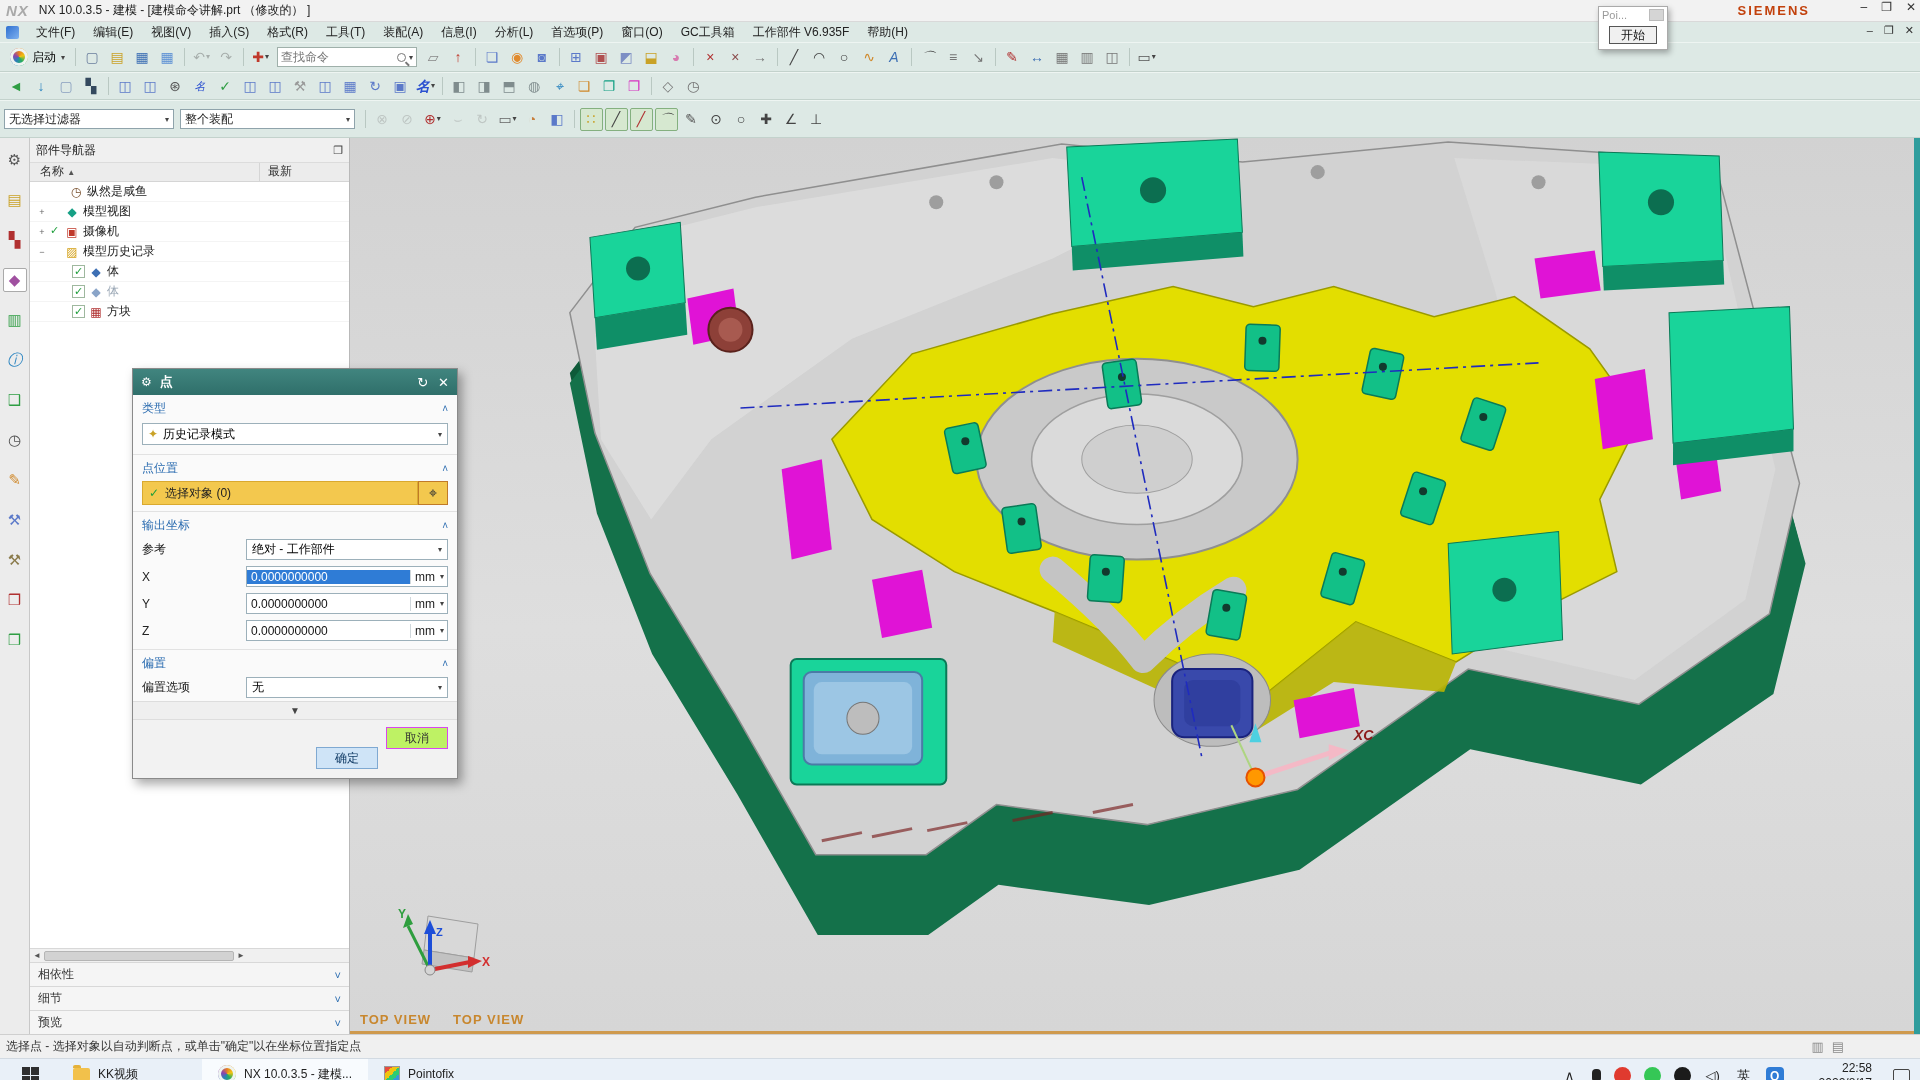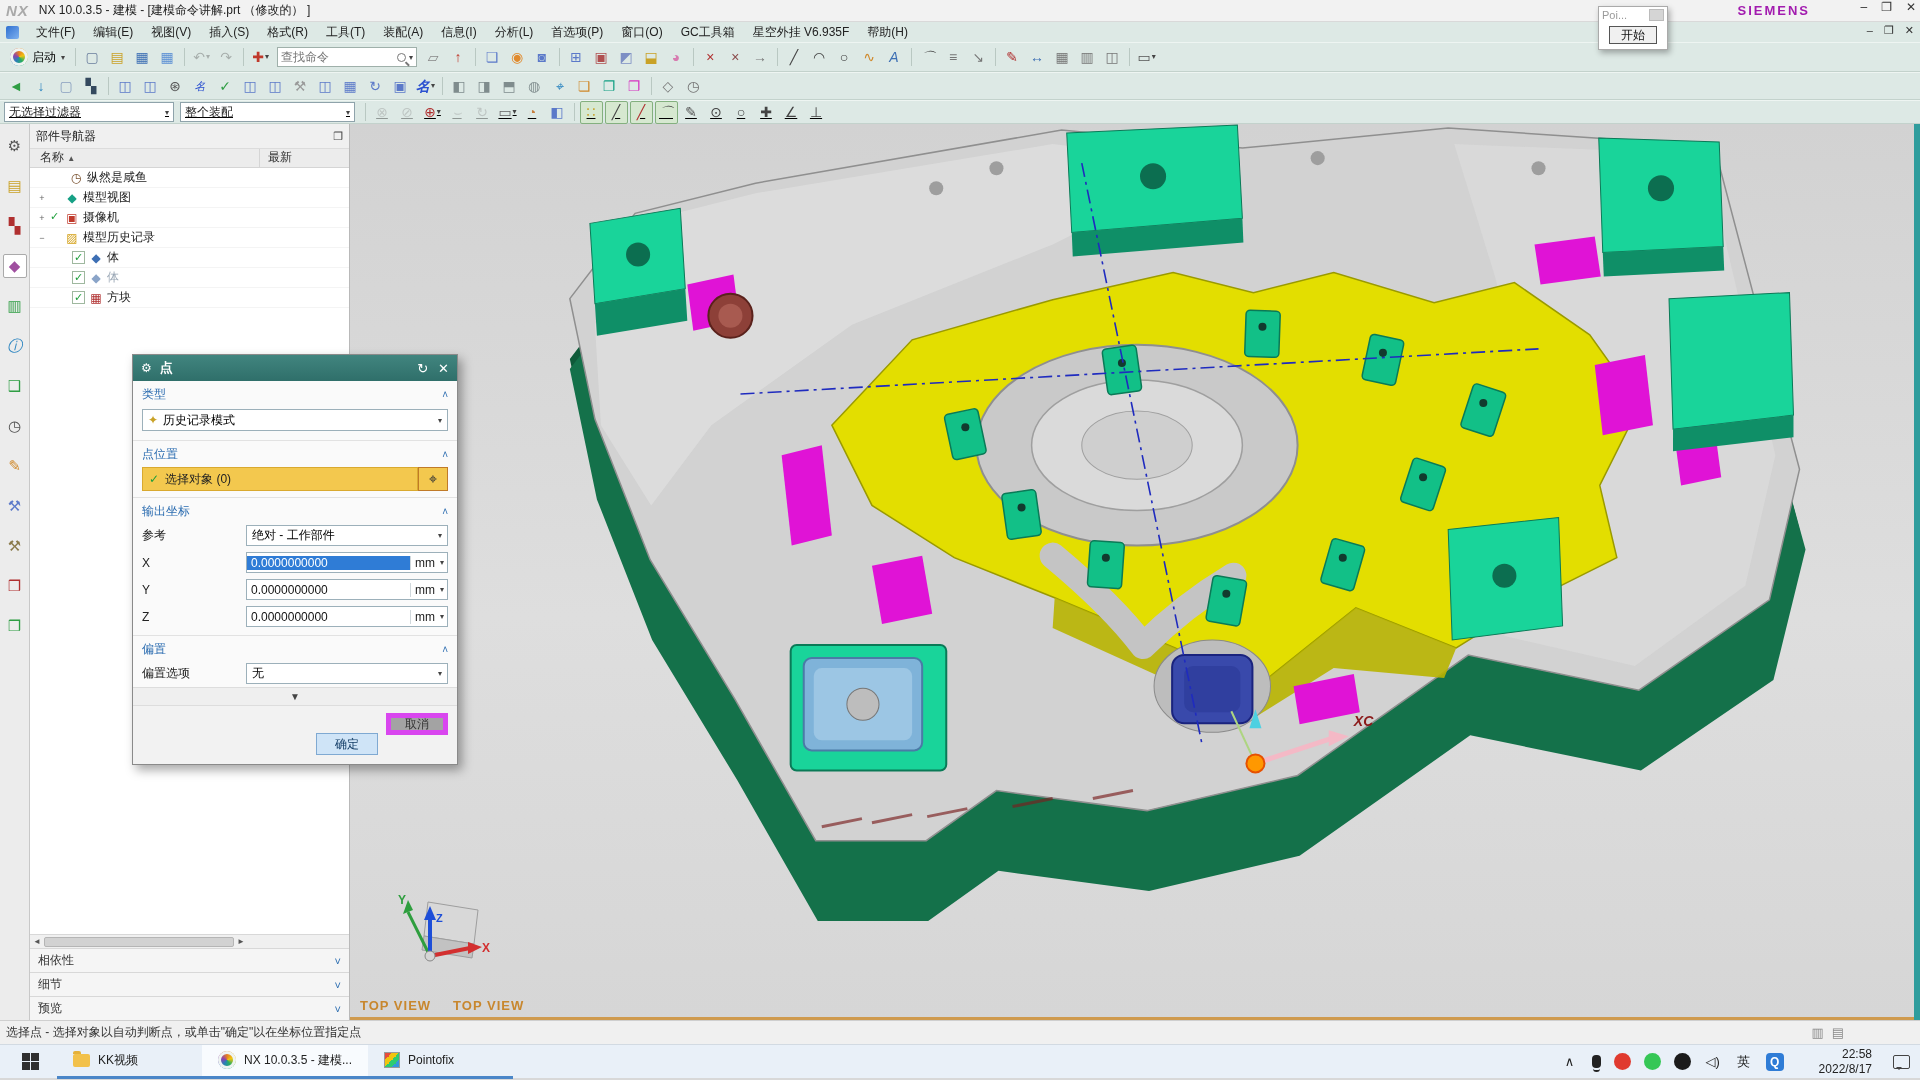--- a/index.html
+++ b/index.html
@@ -5,33 +5,33 @@
   * { margin:0; padding:0; box-sizing:border-box; }
   html,body { width:1920px; height:1080px; overflow:hidden;
     font-family:"Liberation Sans","DejaVu Sans",sans-serif; background:#d8d8d8; }
   .bar { display:flex; align-items:center; }
 
   
   #titlebar { height:22px; background:#f2f2f2; border-bottom:1px solid #d9d9d9;
     padding:0 6px; font-size:12px; color:#111; position:relative; }
   #nx-badge { font-weight:bold; font-style:italic; color:#a9a9a9; font-size:15px; letter-spacing:1px; margin-right:10px; }
   #titlebar .ttl { color:#222; }
-  #brand { position:absolute; right:110px; top:3px; color:#a21caf; font-weight:bold; font-size:13px; letter-spacing:2px; }
+  #brand { position:absolute; right:110px; top:3px; color:#c2410c; font-weight:bold; font-size:13px; letter-spacing:2px; }
   .winctl { position:absolute; right:4px; top:0; display:flex; gap:14px; font-size:12px; color:#333; }
   .winctl span { cursor:default; }
 
   
   #menubar { height:20px; background:#dde9e5; font-size:12px; color:#222; padding-left:6px; position:relative; }
   #menubar .appico { width:13px; height:13px; background:linear-gradient(135deg,#2e6fd0,#7fb2f0); border-radius:2px; margin-right:8px; }
   .mitem { padding:2px 9px; cursor:default; }
   #mdictl { position:absolute; right:6px; top:2px; display:flex; gap:11px; font-size:11px; color:#333; }
 
   
   .toolbar { background:#dde9e5; border-top:1px solid #eef5f2; border-bottom:1px solid #c3d2cc; padding:0 4px; }
-  #tb1 { height:30px; } #tb2 { height:28px; } #selbar { height:24px;text-decoration:underline; }
+  #tb1 { height:30px; } #tb2 { height:28px; } #selbar { height:38px; }
   .tbtn { width:23px; height:23px; display:inline-flex; align-items:center; justify-content:center;
     border-radius:2px; font-size:14px; line-height:1; margin:0 1px; }
   .tbtn.dis { opacity:.35; filter:grayscale(1); }
   .tbtn.act { background:#d6e8d0; border:1px solid #84b07f; }
   .tsep { width:1px; height:18px; background:#b9c8c2; margin:0 4px; display:inline-block; }
   .caret { font-size:8px; color:#444; margin-left:1px; }
   .tstart { display:inline-flex; align-items:center; gap:4px; padding:0 6px; font-size:12px; }
   .nxspin { width:18px; height:18px; border-radius:50%;
     background:conic-gradient(#e67e22,#f1c40f,#27ae60,#2980b9,#8e44ad,#e67e22);
     box-shadow:inset 0 0 0 3px #eef3f1; }
@@ -105,21 +105,21 @@
   .crow .lab { width:104px; color:#222; }
   .cfield { flex:1; height:21px; border:1px solid #9cb0ba; background:#fff; display:flex; align-items:center; }
   .cfield .num { flex:1; padding:0 4px; font-size:12px; color:#111; }
   .cfield .num.sel { background:#2f7cd6; color:#fff; }
   .cfield .unit { padding:0 4px; border-left:1px solid #d0d8dc; color:#222; }
   .cfield .caret { margin-right:3px; }
   #dlg-more { text-align:center; color:#444; font-size:10px; padding:3px 0; background:#efefef; border-top:1px solid #ddd; }
   #dlg-foot { display:flex; justify-content:flex-end; gap:8px; padding:7px 9px 9px; border-top:1px solid #ddd; background:#f2f2f2; }
   .dbtn { width:62px; height:22px; display:flex; align-items:center; justify-content:center; font-size:12px; }
   .dbtn.ok { background:#cfe4f7; border:1px solid #7fa9d2; color:#123c66;margin-top:20px; }
-  .dbtn.cancel { background:#a3a3a3; border:5px solid #d946ef; color:#333; }
+  .dbtn.cancel { background:#bef264; border:1px solid #d946ef; color:#333; }
 
   
   #pfix { position:absolute; left:1598px; top:6px; width:70px; background:#fff; border:1px solid #aaa;
     box-shadow:2px 3px 6px rgba(0,0,0,.3); z-index:100; font-size:11px; }
   #pfix .pt { display:flex; align-items:center; padding:2px 3px; color:#9a9a9a; }
   #pfix .pbtnsm { width:15px; height:12px; background:#d5d5d5; border:1px solid #bbb; margin-left:auto; }
   #pfix .pstart { margin:3px auto 5px; width:48px; height:18px; border:1px solid #555; background:#f0f0f0;
     display:flex; align-items:center; justify-content:center; color:#111; font-size:12px; }
 
   
@@ -171,21 +171,21 @@
       <span class="mitem">视图(V)</span>
       <span class="mitem">插入(S)</span>
       <span class="mitem">格式(R)</span>
       <span class="mitem">工具(T)</span>
       <span class="mitem">装配(A)</span>
       <span class="mitem">信息(I)</span>
       <span class="mitem">分析(L)</span>
       <span class="mitem">首选项(P)</span>
       <span class="mitem">窗口(O)</span>
       <span class="mitem">GC工具箱</span>
-      <span class="mitem">星空外挂 V6.935F</span>
+      <span class="mitem">工作部件 V6.935F</span>
       <span class="mitem">帮助(H)</span>
     </span>
   <span id="mdictl">
     <span>–</span>
     <span>❐</span>
     <span>✕</span>
   </span>
 </div>
 
 <div id="tb1" class="toolbar bar">

